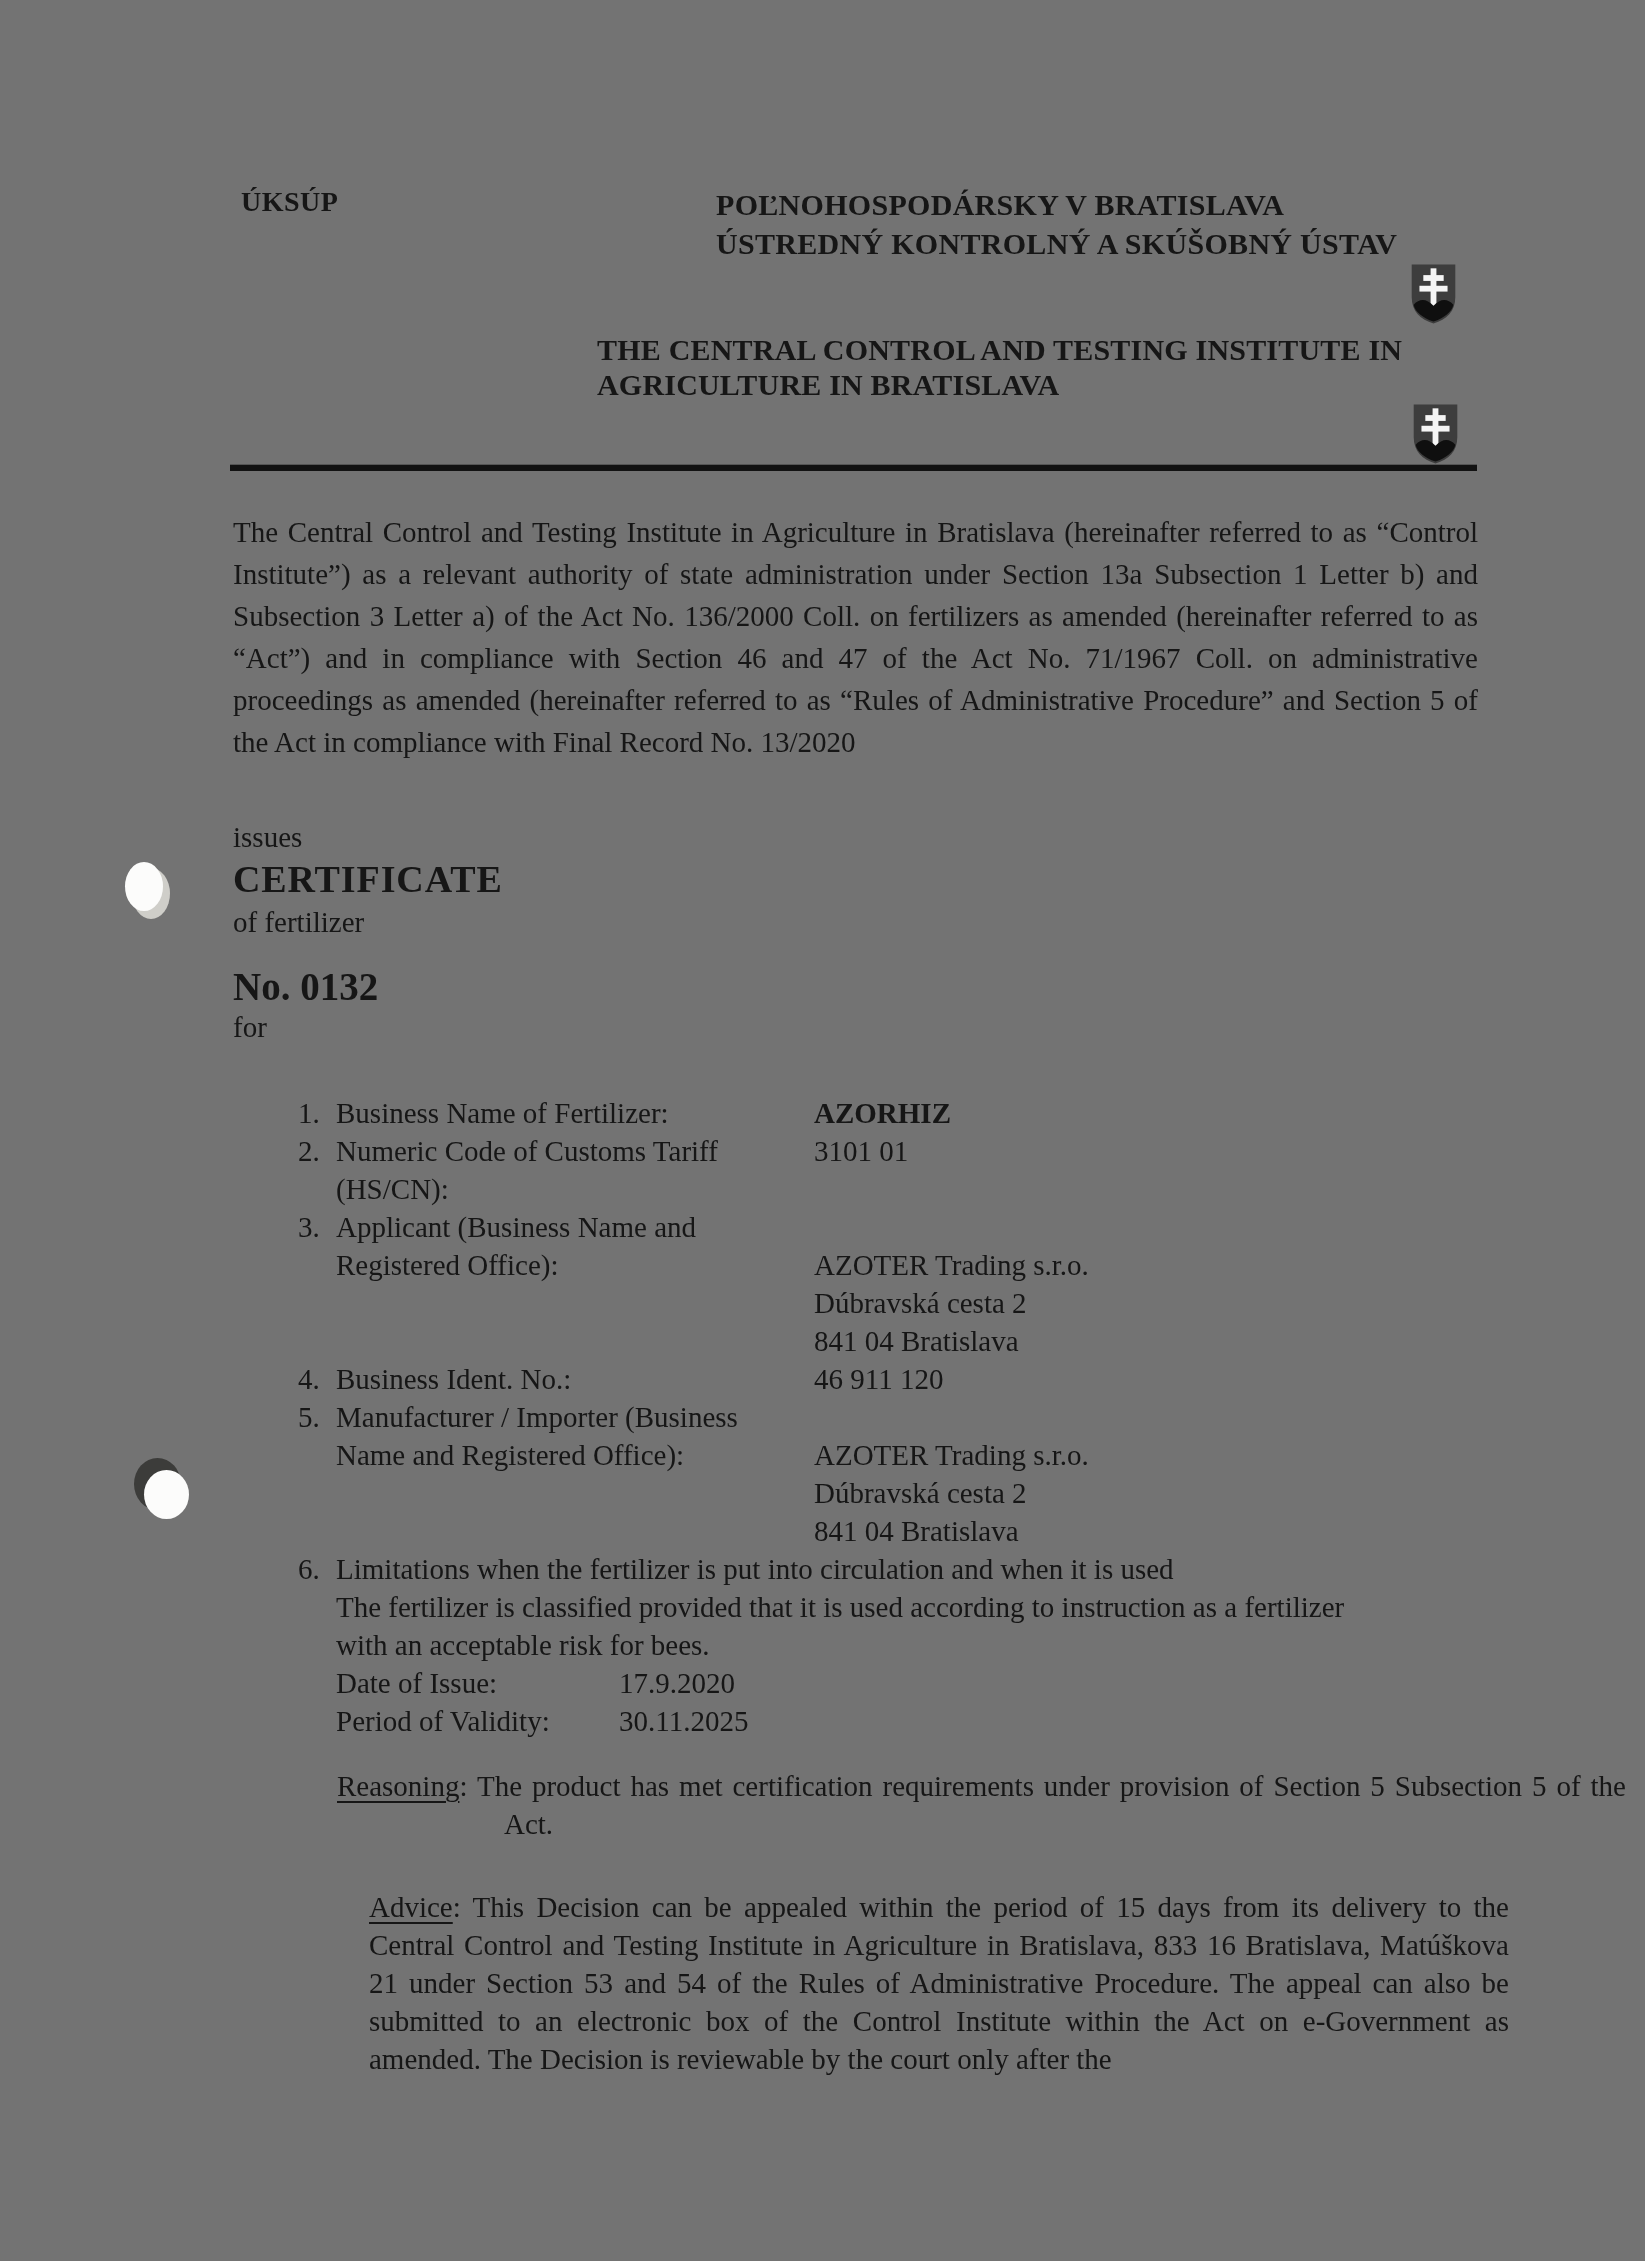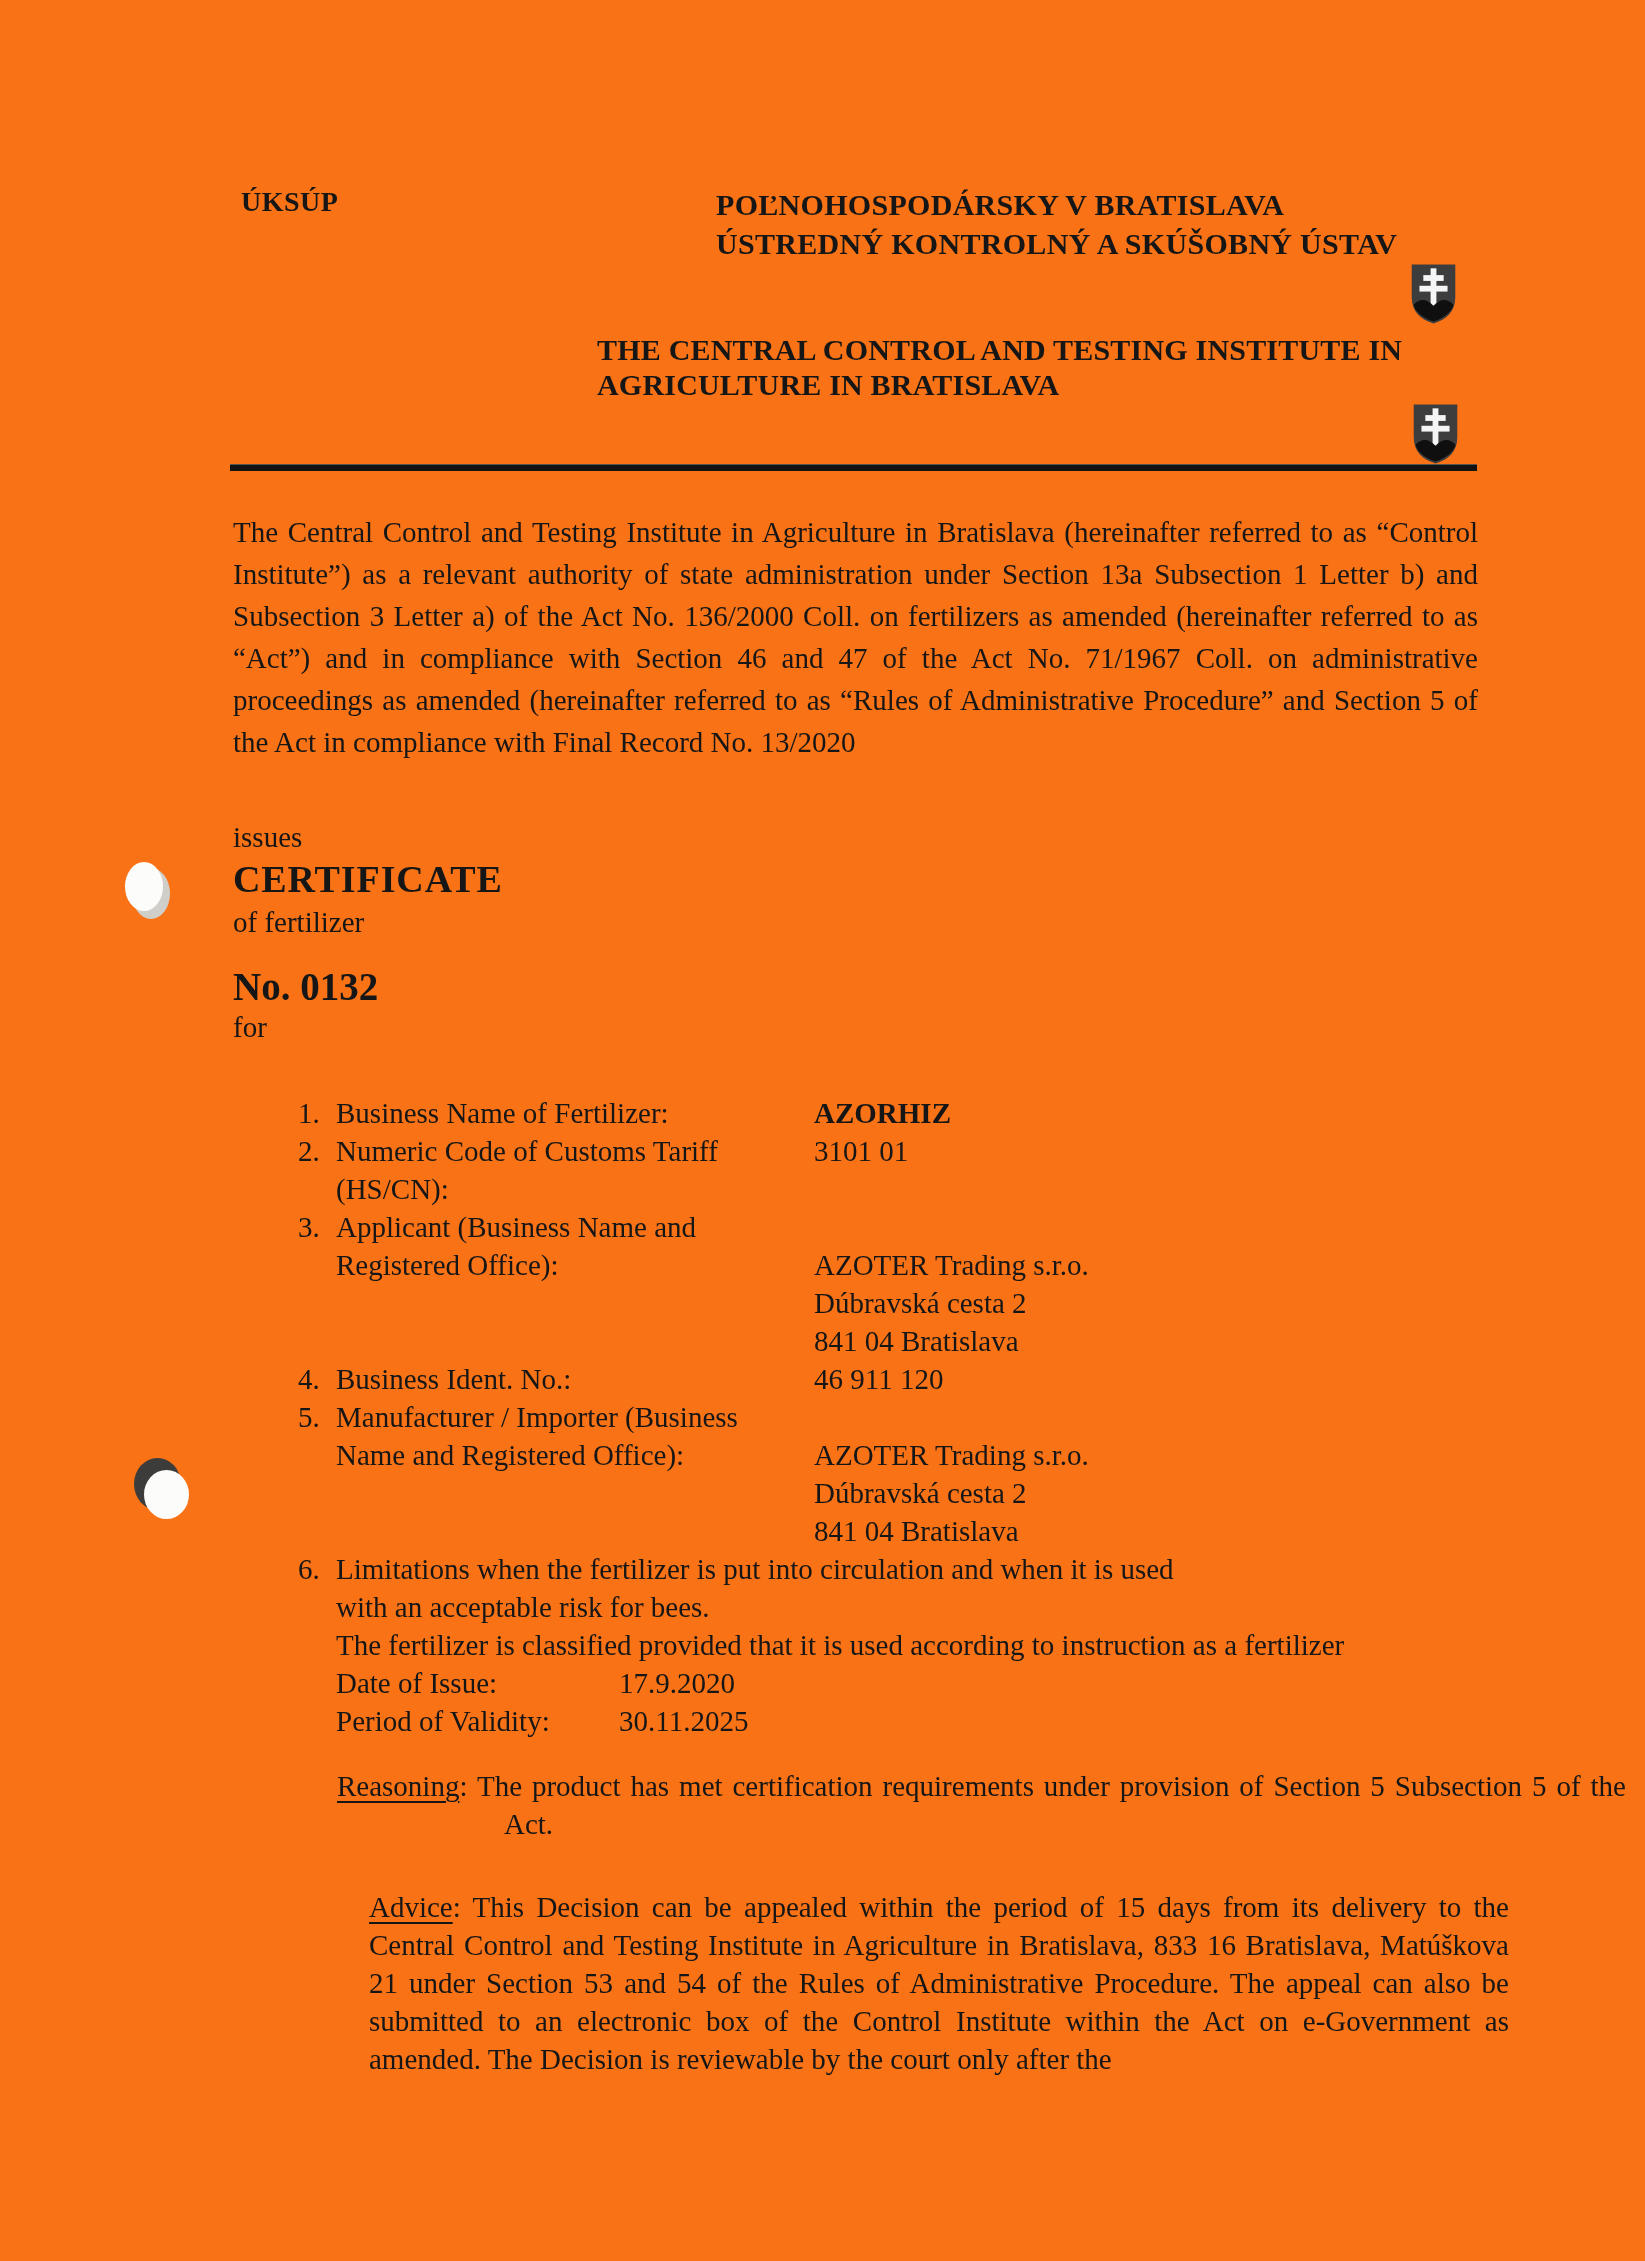--- a/index.html
+++ b/index.html
@@ -1,19 +1,19 @@
 <!DOCTYPE html>
 <html style="font-size:14.5px"><head>
 <meta charset="utf-8">
 <style>
   html,body { margin:0; padding:0; background:#ffffff; }
   .page {
     position:relative;
     width:1645px; height:2262px;
-    background:#f97316;
+    background:#737373;
     font-family:"Liberation Serif", serif;
     color:#161616;
     overflow:hidden;
   }
   
   .abbr {
     position:absolute; left:241px; top:186px;
     font-size:28px; font-weight:bold; letter-spacing:0.5px;
   }
   .org-sk {
@@ -185,25 +185,25 @@
     <div class="lrow">
       <span class="val">841 04 Bratislava</span>
     </div>
 
     <div class="lrow">
       <span class="num">6.</span>
       <span class="wide">Limitations when the fertilizer is put into circulation and when it is used</span>
     </div>
 
     <div class="lrow">
+      <span class="wide">The fertilizer is classified provided that it is used according to instruction as a fertilizer</span>
+    </div>
+
+    <div class="lrow">
       <span class="wide">with an acceptable risk for bees.</span>
-    </div>
-
-    <div class="lrow">
-      <span class="wide">The fertilizer is classified provided that it is used according to instruction as a fertilizer</span>
     </div>
 
     <div class="lrow">
       <span class="lbl">Date of Issue:</span>
       <span class="dval">17.9.2020</span>
     </div>
 
     <div class="lrow">
       <span class="lbl">Period of Validity:</span>
       <span class="dval">30.11.2025</span>

